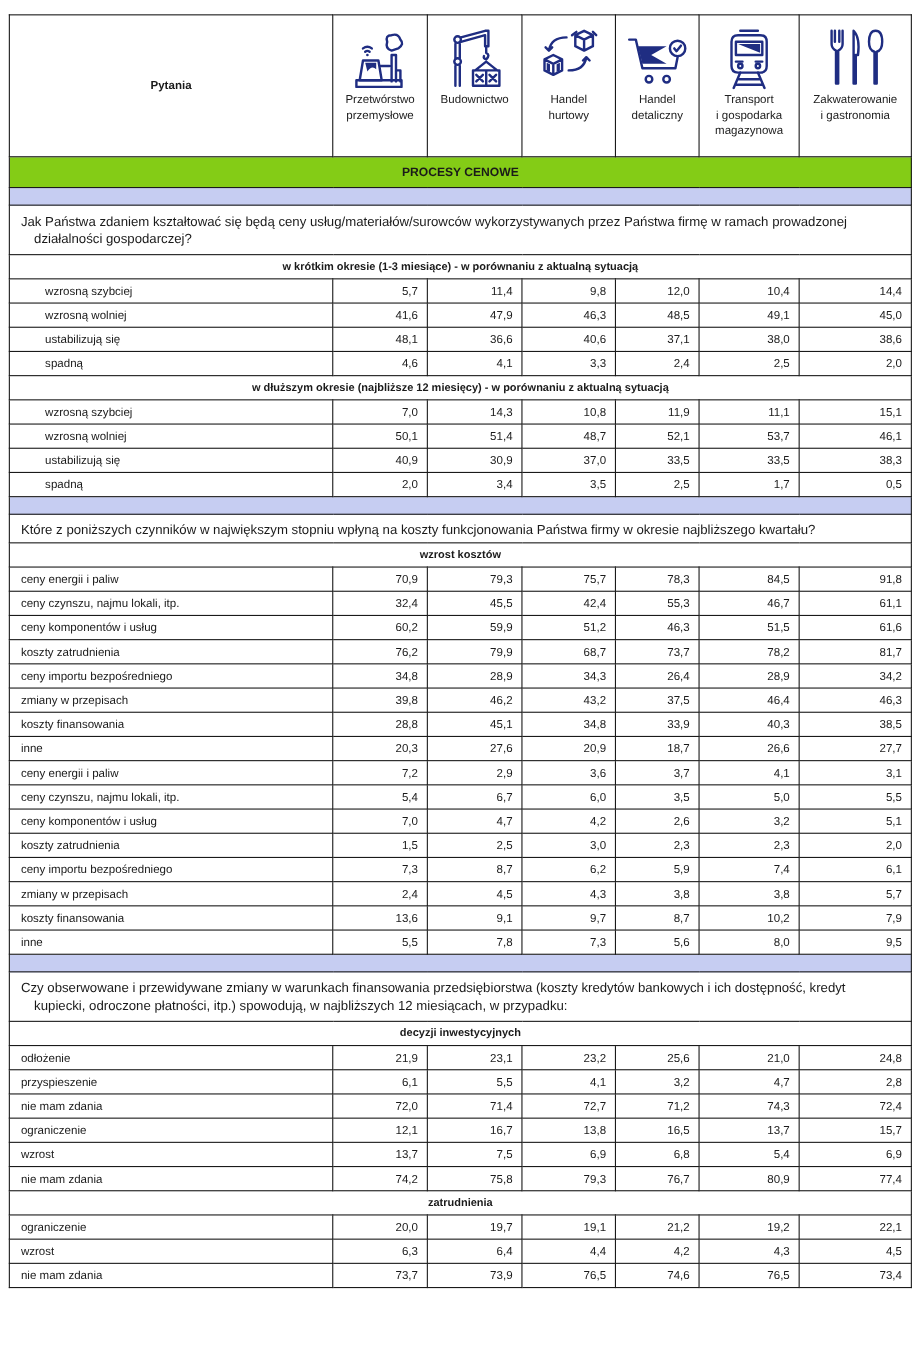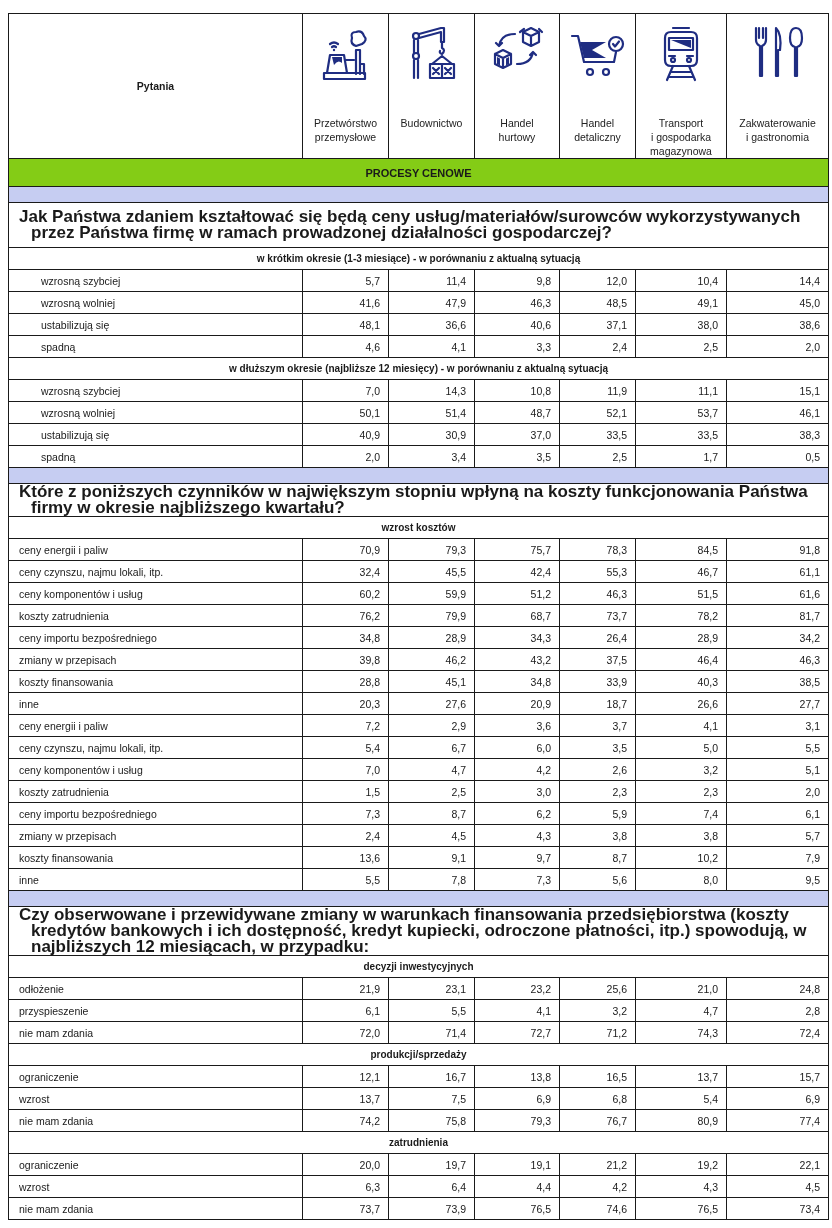--- a/index.html
+++ b/index.html
@@ -5,26 +5,26 @@
   html, body { margin:0; padding:0; background:#ffffff; }
   body { width:832px; height:1228px; position:relative; overflow:hidden;
          font-family: "Liberation Sans", sans-serif; color:#1a1a1a; }
   table.main { position:absolute; left:8px; top:13px; width:820px;
                border-collapse:collapse; table-layout:fixed;border-radius:17px; }
   table.main td { border:1px solid #1a1a1a; padding:0; font-size:10.5px; }
   col.c0 { width:294px; } col.c1 { width:86px; } col.c2 { width:86px; }
   col.c3 { width:85px; } col.c4 { width:76px; } col.c5 { width:91px; } col.c6 { width:102px; }
   tr.head td { height:128px; vertical-align:top; text-align:center; }
   td.pytania { vertical-align:middle !important; font-weight:bold; font-size:12px; }
-  .sector { display:flex; flex-direction:column; align-items:center; padding-top:10px;gap:32px; }
+  .sector { display:flex; flex-direction:column; align-items:center; padding-top:10px; }
   .sector svg { width:60px; height:58px; display:block; }
   .sector .lbl { font-size:10.5px; line-height:14px; color:#222; margin-top:2px; }
   tr.section td { height:27px; background:#84cc16; text-align:center; font-weight:bold; font-size:11px; }
   tr.bluebar td { height:15px; background:#c6cdf2; }
-  tr.question td { height:44px; font-weight:bold; font-size:17px; padding:0 10px; line-height:16px; vertical-align:middle; }
+  tr.question td { height:44px; font-weight:normal; font-size:12px; padding:0 10px; line-height:16px; vertical-align:middle; }
   tr.question td .q { text-indent:-12px; padding-left:12px; display:block; }
   tr.question.one td { height:25px; }
   tr.subhead td { height:21px; text-align:center; font-weight:bold; font-size:10px; }
   tr.row td { height:21px; }
   tr.row td.lab { padding-left:10px; font-size:10.5px; }
   tr.row td.lab.ind { padding-left:32px; }
   tr.row td.val { text-align:right; padding-right:8px; font-size:10.5px; }
   .navy { stroke:#1f2d82; fill:none; stroke-width:2.2; stroke-linecap:round; stroke-linejoin:round; }
   .navyfill { fill:#1f2d82; }
 </style>
@@ -423,23 +423,20 @@
       </tr>
       <tr class="row">
         <td class="lab">nie mam zdania</td>
         <td class="val">72,0</td>
         <td class="val">71,4</td>
         <td class="val">72,7</td>
         <td class="val">71,2</td>
         <td class="val">74,3</td>
         <td class="val">72,4</td>
       </tr>
-      <tr class="subhead">
-        <td colspan="7">produkcji/sprzedaży</td>
-      </tr>
       <tr class="row">
         <td class="lab">ograniczenie</td>
         <td class="val">12,1</td>
         <td class="val">16,7</td>
         <td class="val">13,8</td>
         <td class="val">16,5</td>
         <td class="val">13,7</td>
         <td class="val">15,7</td>
       </tr>
       <tr class="row">

